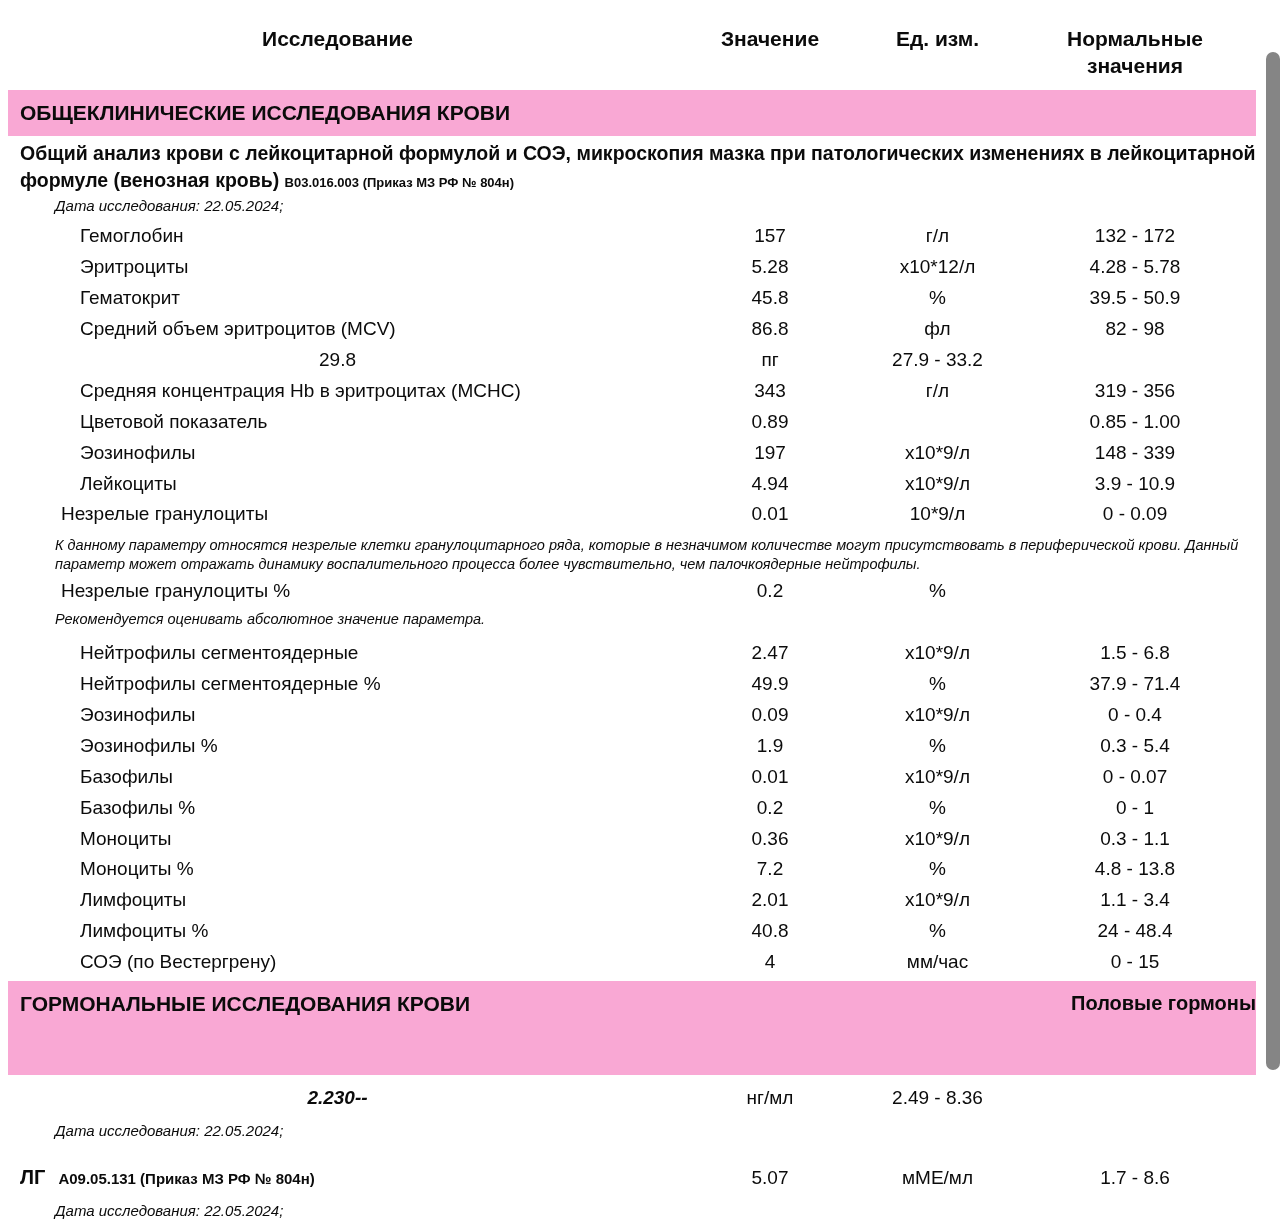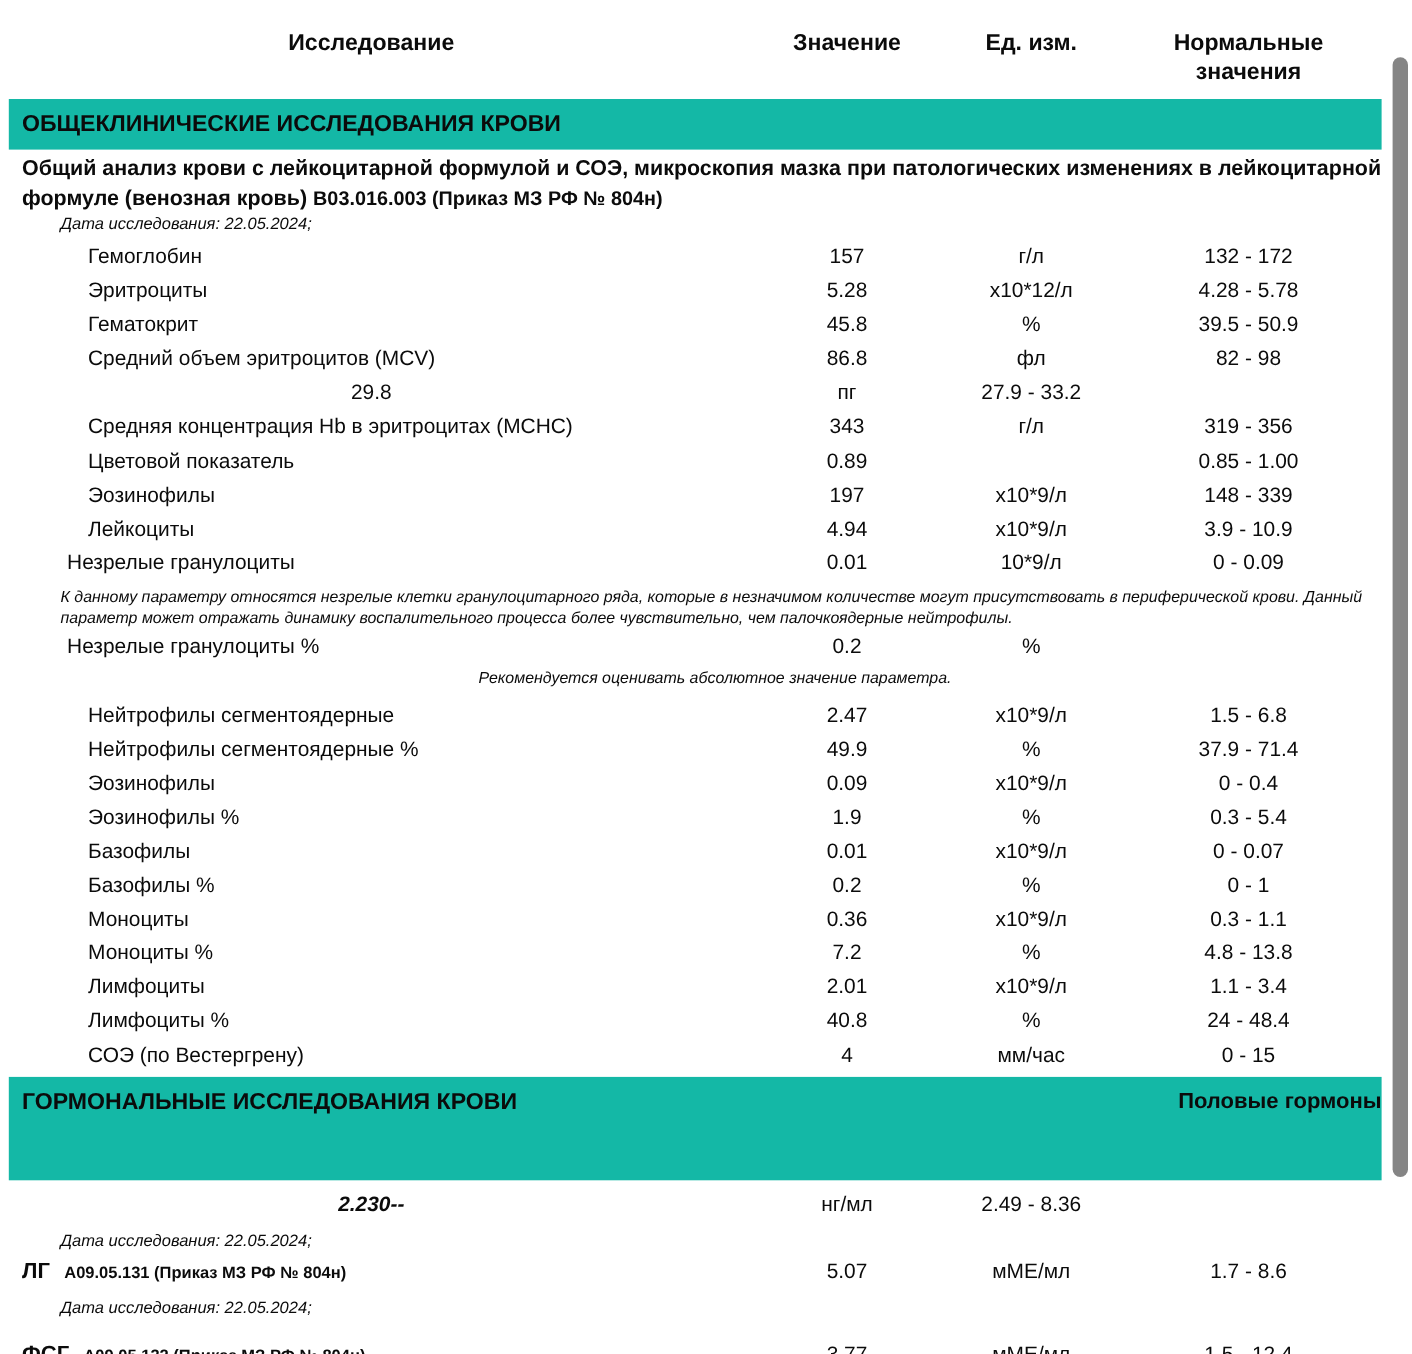--- a/index.html
+++ b/index.html
@@ -15,21 +15,21 @@
     display:grid;
     grid-template-columns:675px 190px 145px 250px;
     align-items:center;
   }
   
   .thead { padding-top:25px; align-items:start; }
   .thead .hcell { font-weight:bold; font-size:21px; text-align:center; line-height:27px; }
   .thead .hcell.norm div { line-height:27px; }
   
   .band {
-    background:#14b8a6;
+    background:#f9a8d4;
     margin-left:8px;
     width:1248px;
   }
   .band1 {
     margin-top:11px;
     height:46px;
     display:flex;
     align-items:center;
     padding-left:12px;
     font-weight:bold;
@@ -46,21 +46,21 @@
   .band2 .sec-title { font-weight:bold; font-size:21px; }
   .band2 .subsec-title { font-weight:bold; font-size:20px; }
   
   .subtitle {
     margin:4px 20px 0 20px;
     width:1245px;
     font-weight:bold;
     font-size:19.5px;
     line-height:27px;
   }
-  .subtitle .code { font-size:18px; }
+  .subtitle .code { font-size:13px; }
   
   .date-line {
     padding-left:55px;
     font-style:italic;
     font-size:15px;
     line-height:19px;
   }
   .note {
     padding-left:55px;
     width:1245px;
@@ -83,21 +83,21 @@
     display:flex;
     align-items:baseline;
     gap:13px;
     white-space:nowrap;
   }
   .h-row .h-title { font-weight:bold; font-size:20px; }
   .h-row .h-code { font-weight:bold; font-size:15px; }
   .val-abnormal { font-weight:bold; font-style:italic; }
   .h-date { margin-top:6px; }
   .mt6 { margin-top:6px; }
-  .mt14 { margin-top:2px; }
+  .mt14 { margin-top:21px; }
   .mt16 { margin-top:16px; }
   
   .scrollbar-thumb {
     position:absolute;
     top:52px;
     right:4px;
     width:14px;
     height:1018px;
     background:#858585;
     border-radius:7px;
@@ -190,21 +190,21 @@
 
 <div class="note">К данному параметру относятся незрелые клетки гранулоцитарного ряда, которые  в незначимом количестве могут присутствовать в периферической крови. Данный параметр может отражать динамику воспалительного процесса более чувствительно, чем палочкоядерные нейтрофилы.</div>
 
 <div class="grid row" style="margin-top:2px;">
   <div class="name indent">Незрелые гранулоциты %</div>
   <div class="cc">0.2</div>
   <div class="cc">%</div>
   <div class="cc"></div>
 </div>
 
-<div class="note" style="margin-top:3px;text-align:center;">Рекомендуется оценивать абсолютное значение параметра.</div>
+<div class="note" style="margin-top:3px;">Рекомендуется оценивать абсолютное значение параметра.</div>
 
 <div class="rows-block2">
   <div class="grid row">
     <div class="name">Нейтрофилы сегментоядерные</div>
     <div class="cc">2.47</div>
     <div class="cc">х10*9/л</div>
     <div class="cc">1.5 - 6.8</div>
   </div>
   <div class="grid row">
     <div class="name">Нейтрофилы сегментоядерные %</div>

